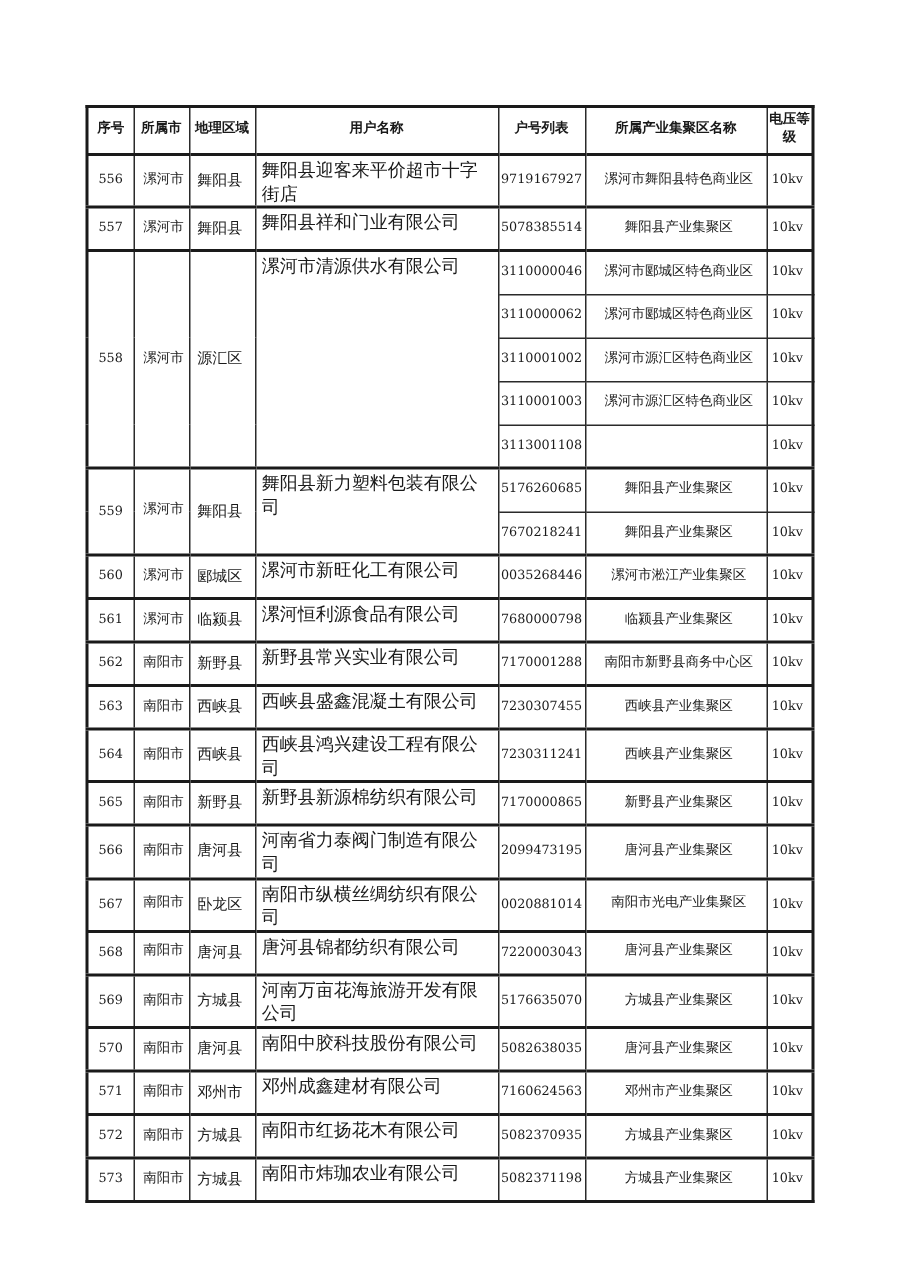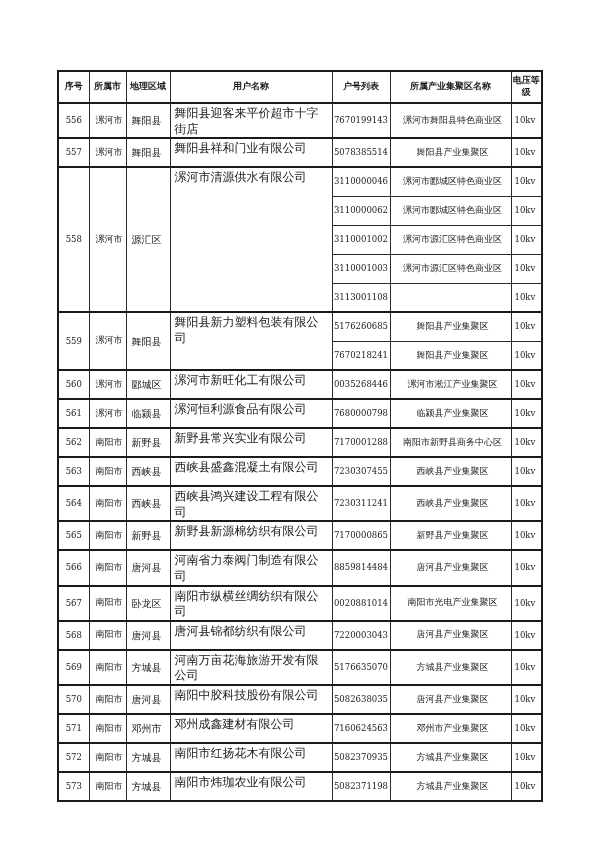--- a/index.html
+++ b/index.html
@@ -72,21 +72,21 @@
         <th>所属产业集聚区名称</th>
         <th>电压等级</th>
       </tr>
     </thead>
     <tbody id="tbody">
         <tr class="rec-start" style="height: 29px;">
           <td class="seq">556</td>
           <td class="city">漯河市</td>
           <td class="region">舞阳县</td>
           <td class="user">舞阳县迎客来平价超市十字街店</td>
-          <td class="account">7670199143</td>
+          <td class="account">9719167927</td>
           <td class="cluster">漯河市舞阳县特色商业区</td>
           <td class="voltage">10kv</td>
         </tr>
         <tr class="rec-start" style="height: 29px;">
           <td class="seq">557</td>
           <td class="city">漯河市</td>
           <td class="region">舞阳县</td>
           <td class="user">舞阳县祥和门业有限公司</td>
           <td class="account">5078385514</td>
           <td class="cluster">舞阳县产业集聚区</td>
@@ -187,21 +187,21 @@
           <td class="user">新野县新源棉纺织有限公司</td>
           <td class="account">7170000865</td>
           <td class="cluster">新野县产业集聚区</td>
           <td class="voltage">10kv</td>
         </tr>
         <tr class="rec-start" style="height: 29px;">
           <td class="seq">566</td>
           <td class="city">南阳市</td>
           <td class="region">唐河县</td>
           <td class="user">河南省力泰阀门制造有限公司</td>
-          <td class="account">8859814484</td>
+          <td class="account">2099473195</td>
           <td class="cluster">唐河县产业集聚区</td>
           <td class="voltage">10kv</td>
         </tr>
         <tr class="rec-start" style="height: 29px;">
           <td class="seq">567</td>
           <td class="city">南阳市</td>
           <td class="region">卧龙区</td>
           <td class="user">南阳市纵横丝绸纺织有限公司</td>
           <td class="account">0020881014</td>
           <td class="cluster">南阳市光电产业集聚区</td>

